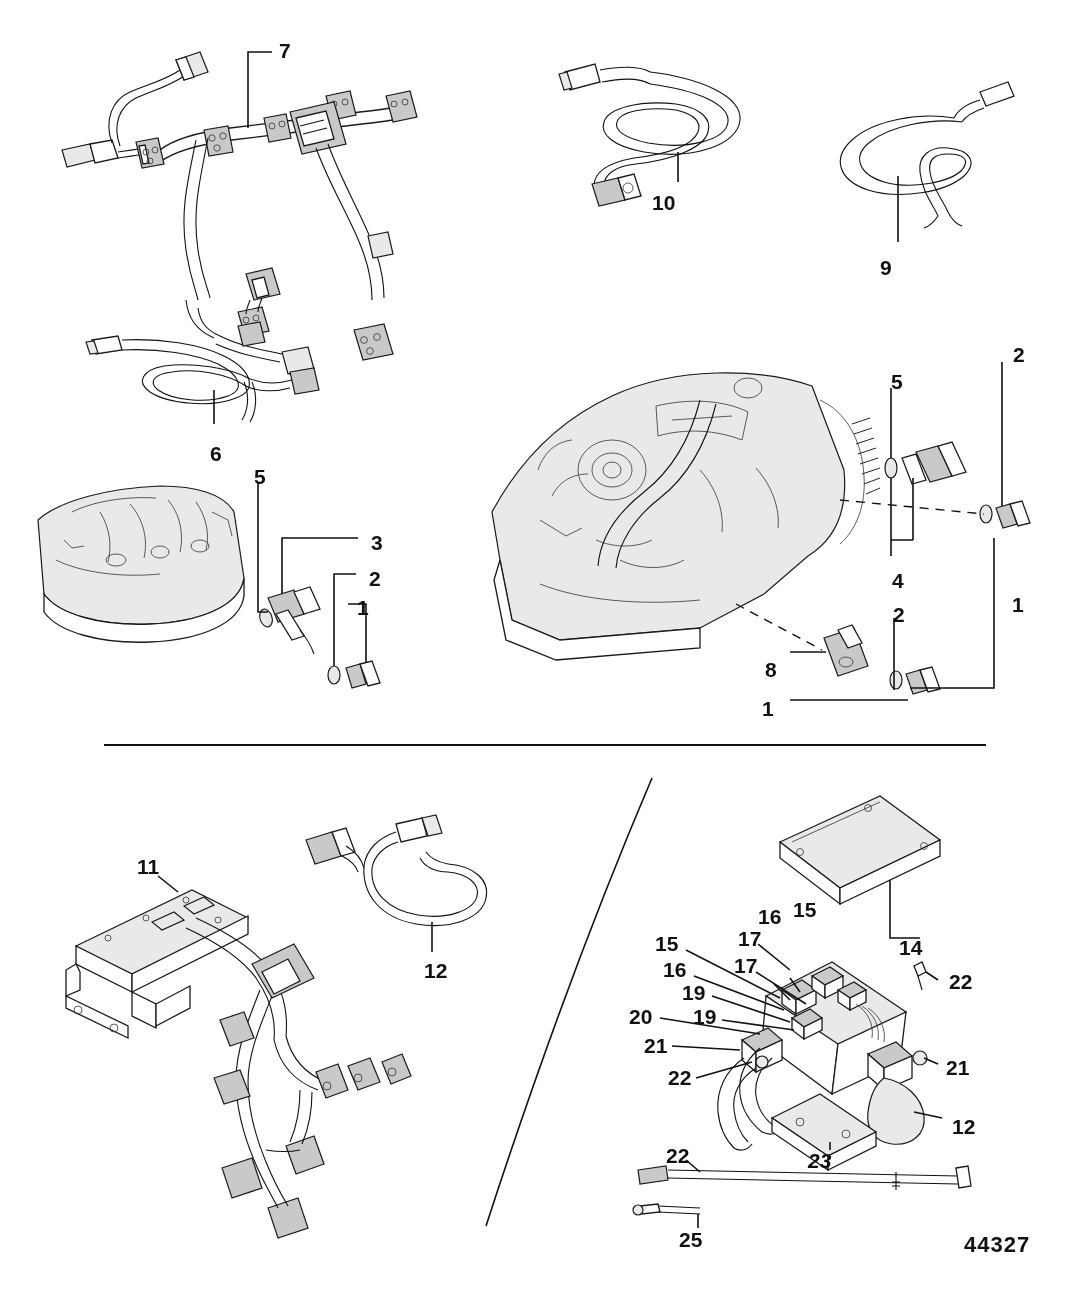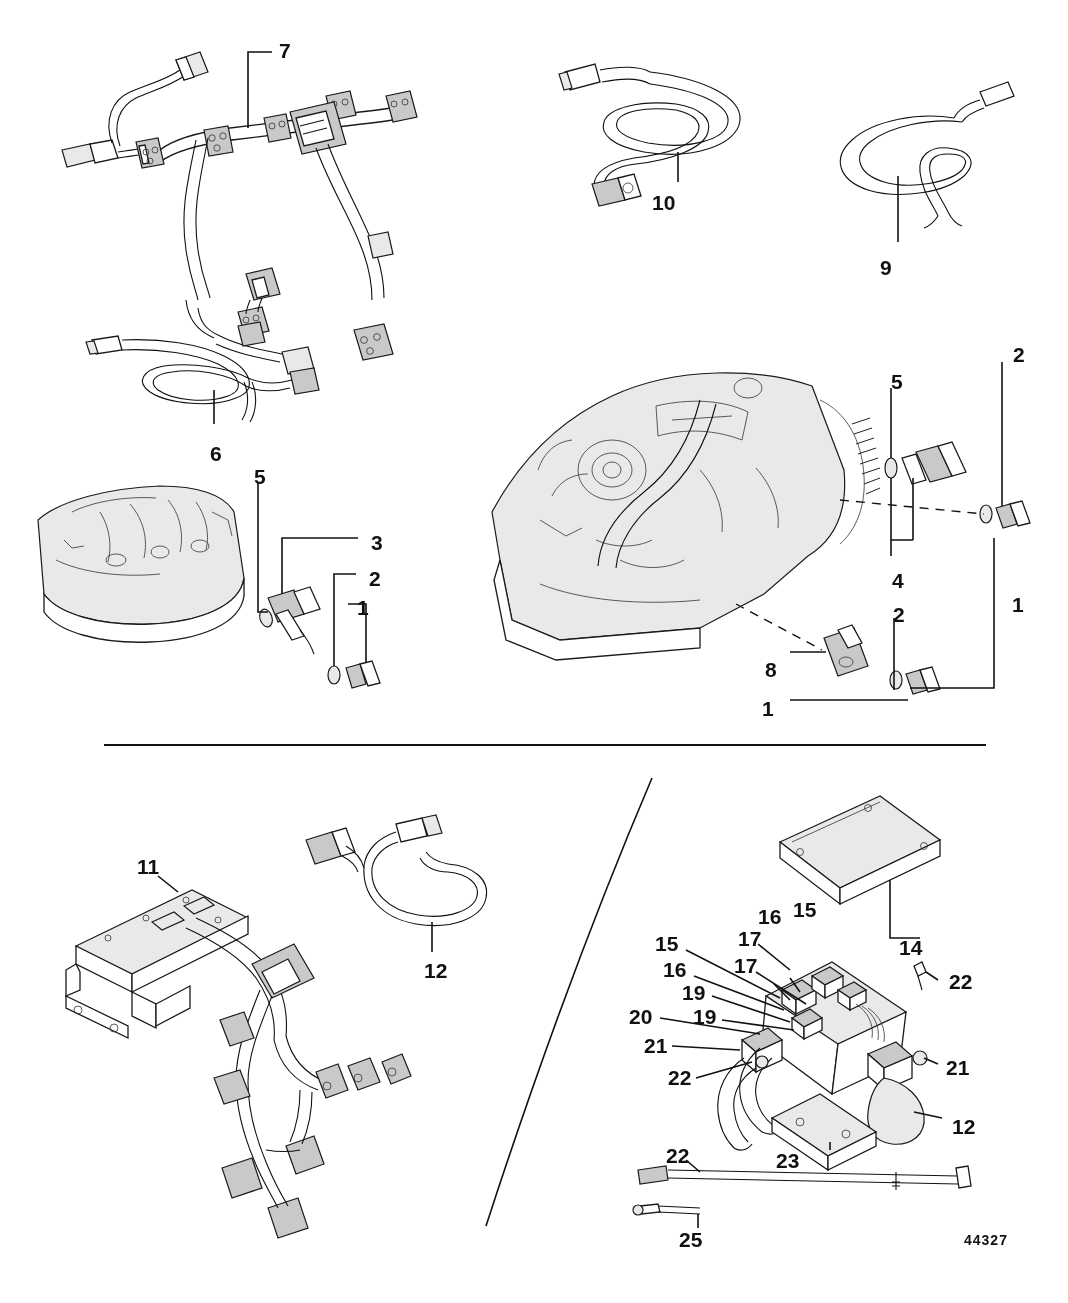--- a/index.html
+++ b/index.html
@@ -1,19 +1,19 @@
 <!DOCTYPE html>
 <html><head>
 <meta charset="utf-8">
 <style>
   html,body{margin:0;padding:0;background:#ffffff;}
   body{font-family:"Liberation Sans", sans-serif;}
   #page{position:relative;width:1068px;height:1303px;background:#fff;overflow:hidden;}
   .callout{position:absolute;font-weight:bold;font-size:21px;color:#111;line-height:1;}
-  .figno{position:absolute;font-weight:bold;font-size:14px;color:#111;letter-spacing:1px;}
+  .figno{position:absolute;font-weight:bold;font-size:22px;color:#111;letter-spacing:1px;}
   svg.layer{position:absolute;left:0;top:0;width:1068px;height:1303px;}
   .ln{stroke:#111;stroke-width:1.6;fill:none;}
   .lnthin{stroke:#111;stroke-width:1.1;fill:none;}
   .dash{stroke:#111;stroke-width:1.4;fill:none;stroke-dasharray:9 7;}
   .part{stroke:#1a1a1a;stroke-width:1.3;fill:#ffffff;}
   .partg{stroke:#1a1a1a;stroke-width:1.2;fill:#e9e9e9;}
   .partd{stroke:#1a1a1a;stroke-width:1.2;fill:#c9c9c9;}
   .hair{stroke:#333;stroke-width:0.8;fill:none;}
   .divider{stroke:#111;stroke-width:2;}
 </style>
@@ -421,19 +421,19 @@
   <div class="callout" style="left:663px;top:959px;">16</div>
   <div class="callout" style="left:734px;top:955px;">17</div>
   <div class="callout" style="left:682px;top:982px;">19</div>
   <div class="callout" style="left:693px;top:1006px;">19</div>
   <div class="callout" style="left:949px;top:971px;">22</div>
   <div class="callout" style="left:629px;top:1006px;">20</div>
   <div class="callout" style="left:644px;top:1035px;">21</div>
   <div class="callout" style="left:668px;top:1067px;">22</div>
   <div class="callout" style="left:946px;top:1057px;">21</div>
   <div class="callout" style="left:952px;top:1116px;">12</div>
-  <div class="callout" style="left:776px;top:1150px;">23</div>
+  <div class="callout" style="left:808px;top:1150px;font-style:italic;">23</div>
   <div class="callout" style="left:666px;top:1145px;">22</div>
   <div class="callout" style="left:679px;top:1229px;">25</div>
 
   <div class="figno" style="left:964px;top:1232px;">44327</div>
 
 </div>
 
 </body></html>

